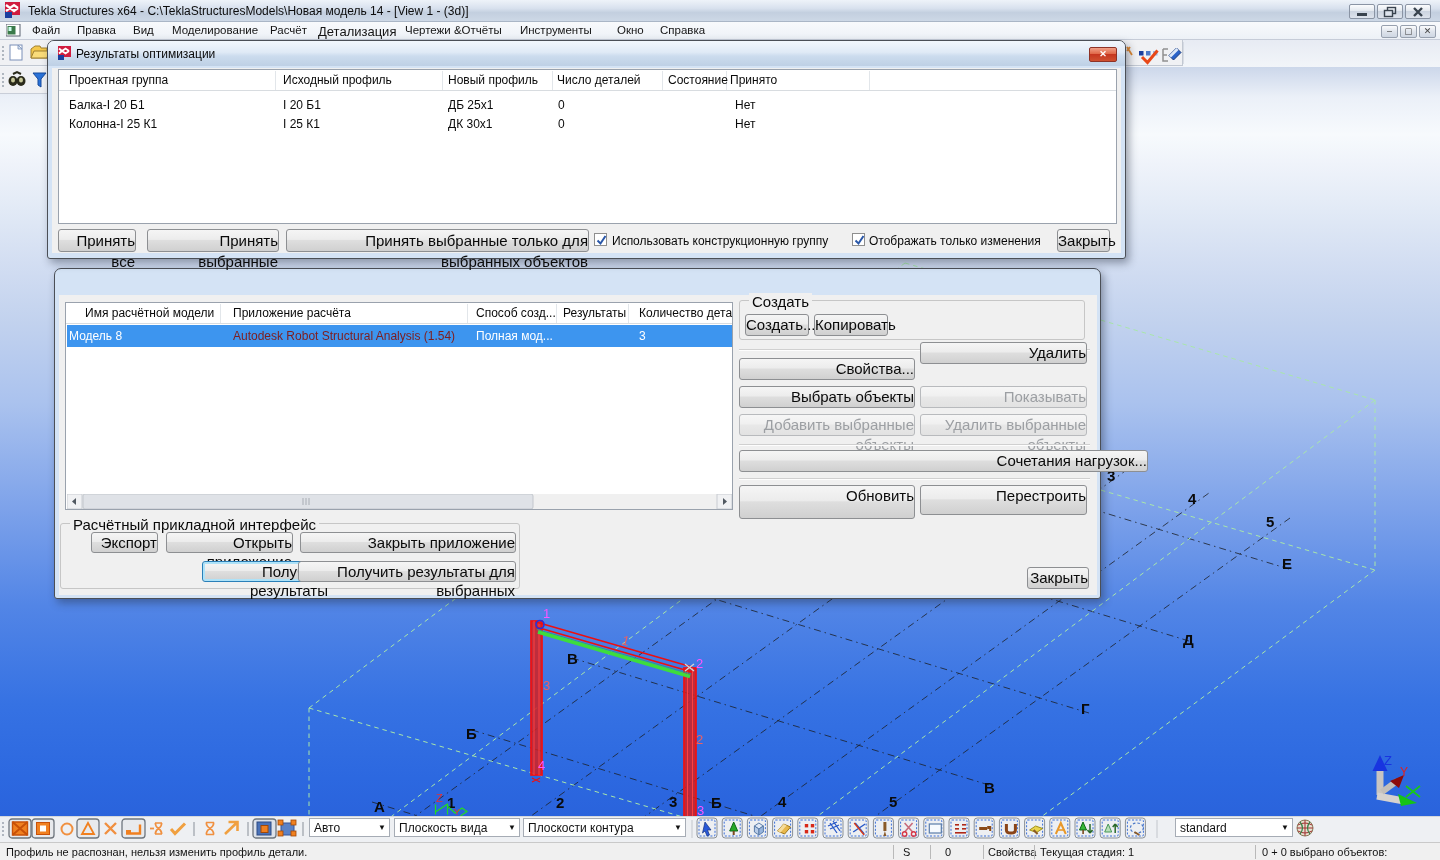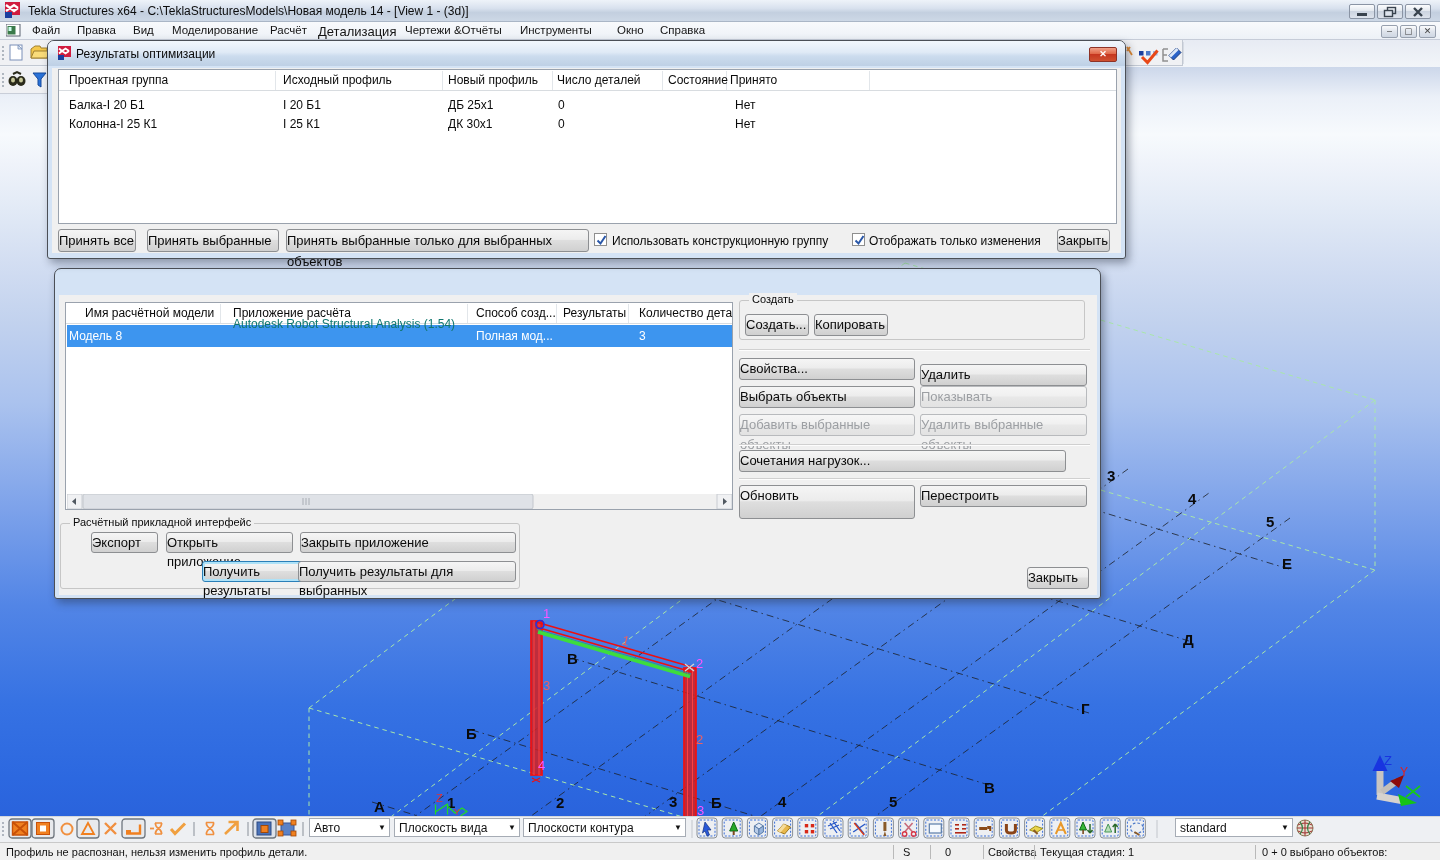--- a/index.html
+++ b/index.html
@@ -39,26 +39,26 @@
 .combo .arr{position:absolute;right:3px;top:4px;color:#111;font-size:8px;}
 
 .dlg{position:absolute;border:1px solid #4b4f56;background:#d4e3f5;border-radius:7px 7px 3px 3px;
 box-shadow:3px 4px 9px rgba(30,40,60,.42);}
 .dlgtitle{position:absolute;left:0;top:0;right:0;height:25px;border-radius:6px 6px 0 0;
 background:linear-gradient(#f2f7fc 0%,#e0eaf6 45%,#ccdcee 60%,#bed0e5 100%);
 font-size:12px;color:#0a0a0a;}
 .dlgbody{position:absolute;background:#f0f0f0;}
 .btn{position:absolute;border:1px solid #8d8f92;border-radius:3px;
 background:linear-gradient(#f5f5f5,#ececec 45%,#dedede 50%,#d0d0d0 100%);
-font-size:13px;color:#0a0a0a;text-align:left;}
+font-size:15px;color:#0a0a0a;text-align:right;}
 .btn.dis{color:#9c9fa3;border-color:#b8babd;
 background:linear-gradient(#f6f6f6,#f0f0f0 45%,#e8e8e8 50%,#e2e2e2 100%);}
 .btn.foc{border-color:#2a7fb8;box-shadow:inset 0 0 0 2px #aee2f8;margin-left:36px;}
 .grp{position:absolute;border:1px solid #c6c6c6;border-radius:3px;}
-.grplabel{position:absolute;font-size:11px;color:#0a0a0a;background:#f0f0f0;
+.grplabel{position:absolute;font-size:15px;color:#0a0a0a;background:#f0f0f0;
 padding:0 3px;}
 .cb{position:absolute;width:13px;height:13px;background:#fff;
 border:1px solid #8e8e8e;}
 .cb svg{position:absolute;left:0px;top:0px;}
 .cblabel{position:absolute;font-size:12px;color:#0a0a0a;white-space:nowrap;}
 .tbl{position:absolute;background:#fff;border:1px solid #9aa2ad;}
 .th{position:absolute;font-size:12px;color:#0a0a0a;white-space:nowrap;}
 .td{position:absolute;font-size:12px;color:#0a0a0a;white-space:nowrap;}
 .colsep{position:absolute;width:1px;background:#e2e6ea;top:1px;height:19px;}
 </style></head>
@@ -470,51 +470,51 @@
           <div class="colsep" style="left:490px"></div>
           <div class="colsep" style="left:562px"></div>
    <div style="position:absolute;left:0;top:20px;width:666px;height:1px;background:#d8dce0"></div>
    <div class="th" style="left:19px;top:3px">Имя расчётной модели</div>
    <div class="th" style="left:167px;top:3px">Приложение расчёта</div>
    <div class="th" style="left:410px;top:3px">Способ созд...</div>
    <div class="th" style="left:497px;top:3px">Результаты</div>
    <div class="th" style="left:573px;top:3px">Количество дета</div>
    <div style="position:absolute;left:1px;top:22px;width:665px;height:22px;background:#3d95ef"></div>
    <div class="td" style="left:3px;top:26px;color:#fff">Модель 8</div>
-   <div class="td" style="left:167px;top:14px;color:#0f766e">Autodesk Robot Structural Analysis (1.54)</div>
+   <div class="td" style="left:167px;top:26px;color:#7f1d1d">Autodesk Robot Structural Analysis (1.54)</div>
    <div class="td" style="left:410px;top:26px;color:#fff">Полная мод...</div>
    <div class="td" style="left:573px;top:26px;color:#fff">3</div>
    <div style="position:absolute;left:1px;top:191px;width:665px;height:15px;background:#f0f0f0">
     <svg width="665" height="15">
      <rect x="0" y="0" width="15" height="15" fill="#f0f1f3" stroke="#c8ccd2" stroke-width="1"></rect>
      <path d="M9 4 l-4 3.5 l4 3.5 z" fill="#505860"></path>
      <rect x="650" y="0" width="15" height="15" fill="#f0f1f3" stroke="#c8ccd2" stroke-width="1"></rect>
      <path d="M656 4 l4 3.5 l-4 3.5 z" fill="#505860"></path>
      <rect x="16" y="0" width="450" height="15" fill="#dfe2e7" stroke="#c2c6cc" stroke-width="1" rx="2"></rect>
      <path d="M236 4 v7 m3 -7 v7 m3 -7 v7" stroke="#a8adb4" fill="none"></path>
     </svg>
    </div>
   </div>
   <div class="grp" style="left:680px;top:5px;width:346px;height:40px">
    <div class="grplabel" style="left:9px;top:-8px">Создать</div>
    <div class="btn" style="left:5px;top:13px;width:64px;height:22px;line-height:20px">Создать...</div>
    <div class="btn" style="left:74px;top:13px;width:74px;height:22px;line-height:20px">Копировать</div>
   </div>
   <div style="position:absolute;left:680px;top:54px;width:351px;height:2px;border-top:1px solid #d0d0d0;border-bottom:1px solid #fdfdfd"></div>
   <div class="btn" style="left:680px;top:63px;width:176px;height:22px;line-height:20px">Свойства...</div>
-  <div class="btn" style="left:861px;top:69px;width:167px;height:22px;line-height:20px">Удалить</div>
+  <div class="btn" style="left:861px;top:47px;width:167px;height:22px;line-height:20px">Удалить</div>
   <div class="btn" style="left:680px;top:91px;width:176px;height:22px;line-height:20px">Выбрать объекты</div>
   <div class="btn dis" style="left:861px;top:91px;width:167px;height:22px;line-height:20px">Показывать предупреждения</div>
   <div class="btn dis" style="left:680px;top:119px;width:176px;height:22px;line-height:20px">Добавить выбранные объекты</div>
   <div class="btn dis" style="left:861px;top:119px;width:167px;height:22px;line-height:20px">Удалить выбранные объекты</div>
   <div style="position:absolute;left:680px;top:149px;width:351px;height:2px;border-top:1px solid #d0d0d0;border-bottom:1px solid #fdfdfd"></div>
-  <div class="btn" style="left:680px;top:155px;width:327px;height:22px;line-height:20px">Сочетания нагрузок...</div>
+  <div class="btn" style="left:680px;top:155px;width:409px;height:22px;line-height:20px">Сочетания нагрузок...</div>
   <div style="position:absolute;left:680px;top:183px;width:351px;height:2px;border-top:1px solid #d0d0d0;border-bottom:1px solid #fdfdfd"></div>
   <div class="btn" style="left:680px;top:190px;width:176px;height:34px;line-height:20px">Обновить</div>
-  <div class="btn" style="left:861px;top:190px;width:167px;height:22px;line-height:20px">Перестроить</div>
+  <div class="btn" style="left:861px;top:190px;width:167px;height:30px;line-height:20px">Перестроить</div>
   <div class="grp" style="left:1px;top:228px;width:460px;height:66px">
    <div class="grplabel" style="left:9px;top:-8px">Расчётный прикладной интерфейс</div>
   </div>
   <div class="btn" style="left:32px;top:237px;width:67px;height:21px;line-height:19px">Экспорт</div>
   <div class="btn" style="left:107px;top:237px;width:127px;height:21px;line-height:19px">Открыть приложение</div>
   <div class="btn" style="left:241px;top:237px;width:216px;height:21px;line-height:19px">Закрыть приложение</div>
   <div class="btn foc" style="left:107px;top:266px;width:127px;height:21px;line-height:19px">Получить результаты</div>
   <div class="btn" style="left:239px;top:266px;width:218px;height:21px;line-height:19px">Получить результаты для выбранных</div>
   <div class="btn" style="left:968px;top:272px;width:62px;height:22px;line-height:20px">Закрыть</div>
  </div>

